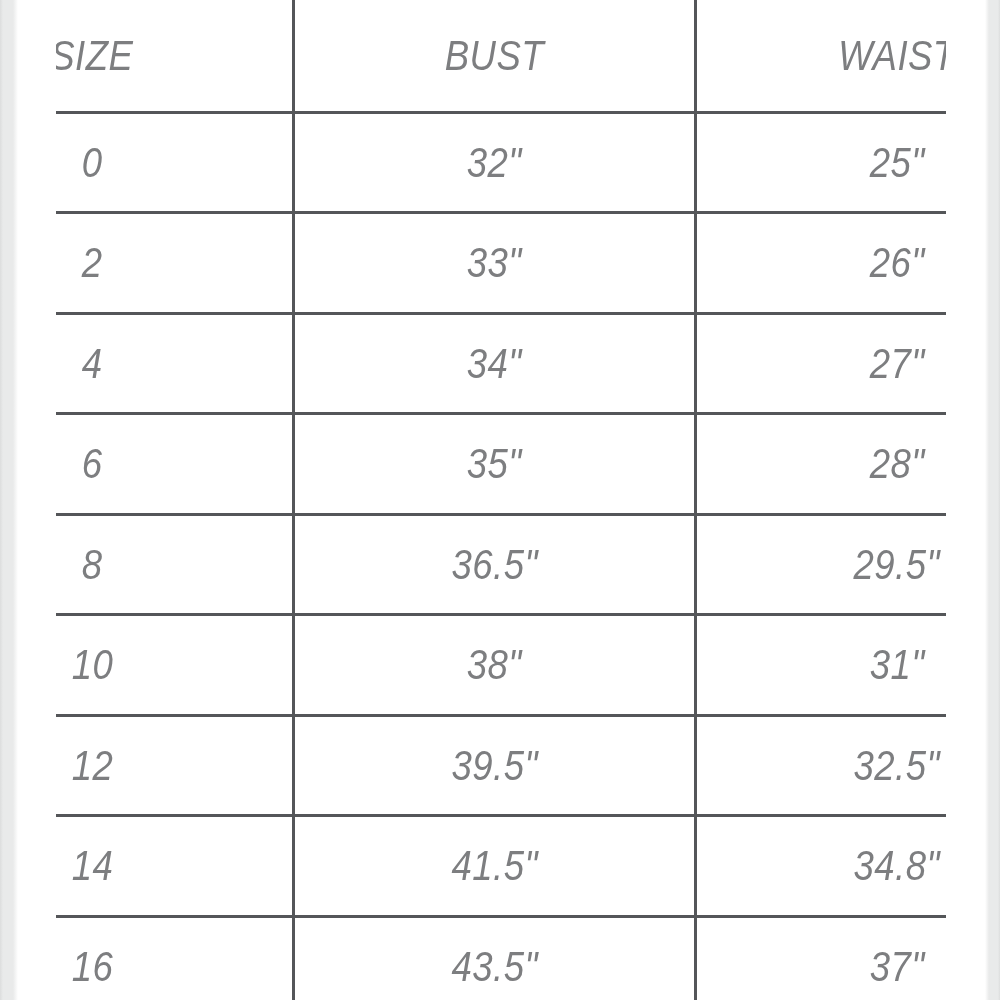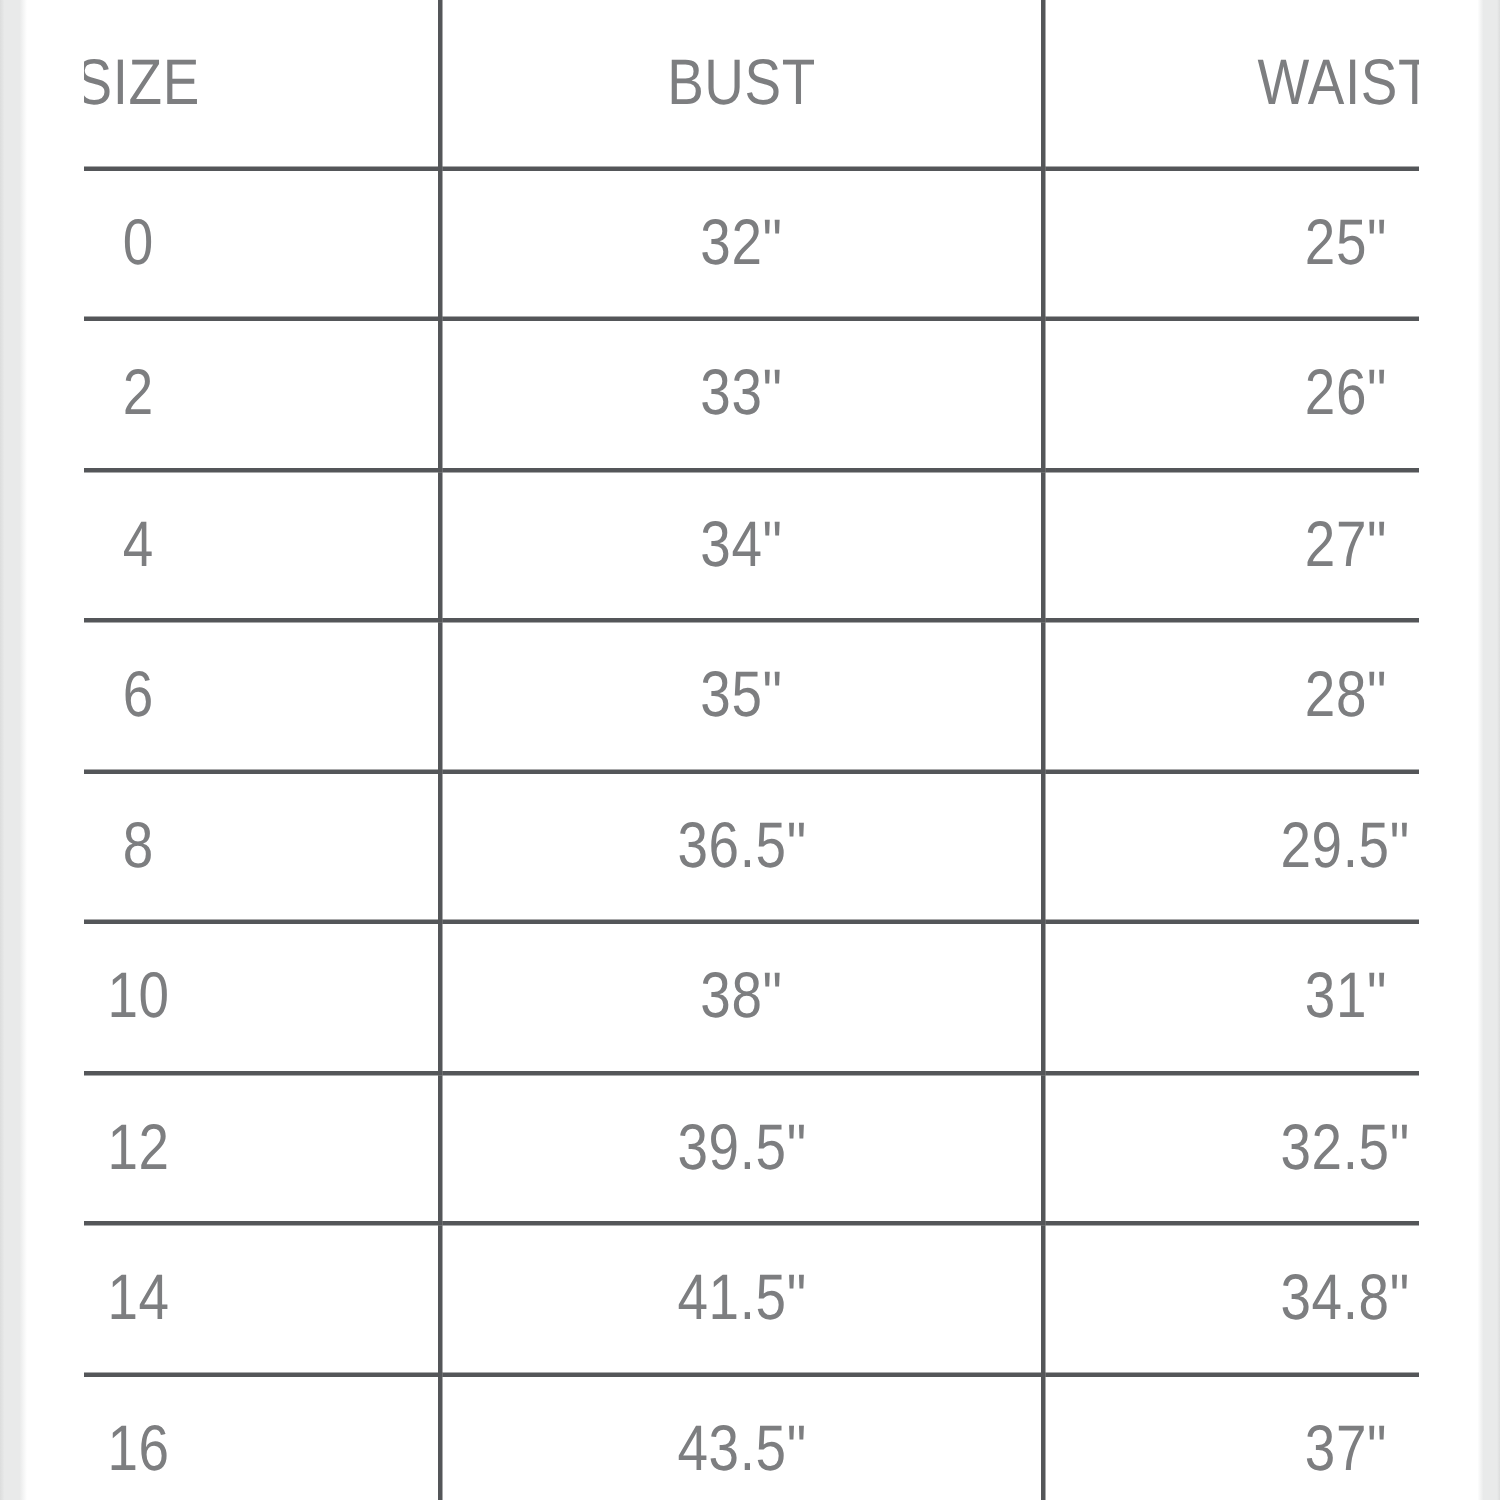--- a/index.html
+++ b/index.html
@@ -16,20 +16,21 @@
     height: 1000px;
     overflow: hidden;
     background: var(--bg);
     font-family: "Liberation Sans", "DejaVu Sans", sans-serif;
   }
   .page {
     position: relative;
     width: 1000px;
     height: 748px;
     background: var(--bg);
+    font-style: italic;
   }
   .edge-strip {
     position: absolute;
     top: 0;
     height: 1000px;
     z-index: 5;
   }
   .edge-strip.left {
     left: 0;
     width: 18px;

